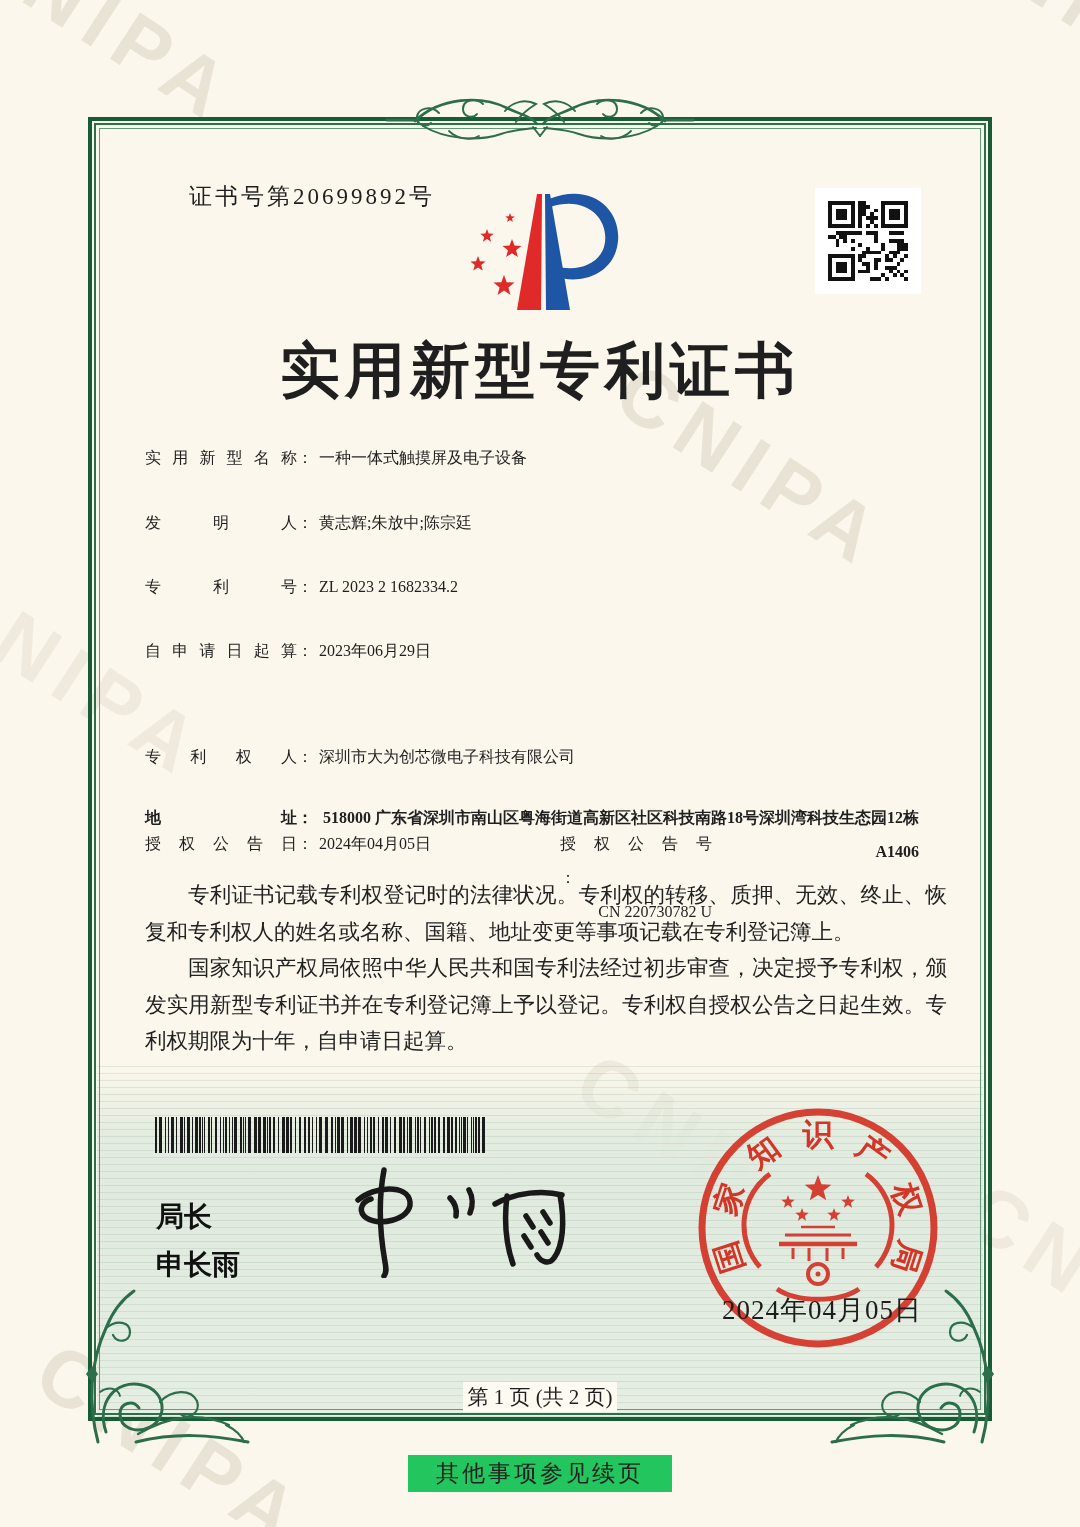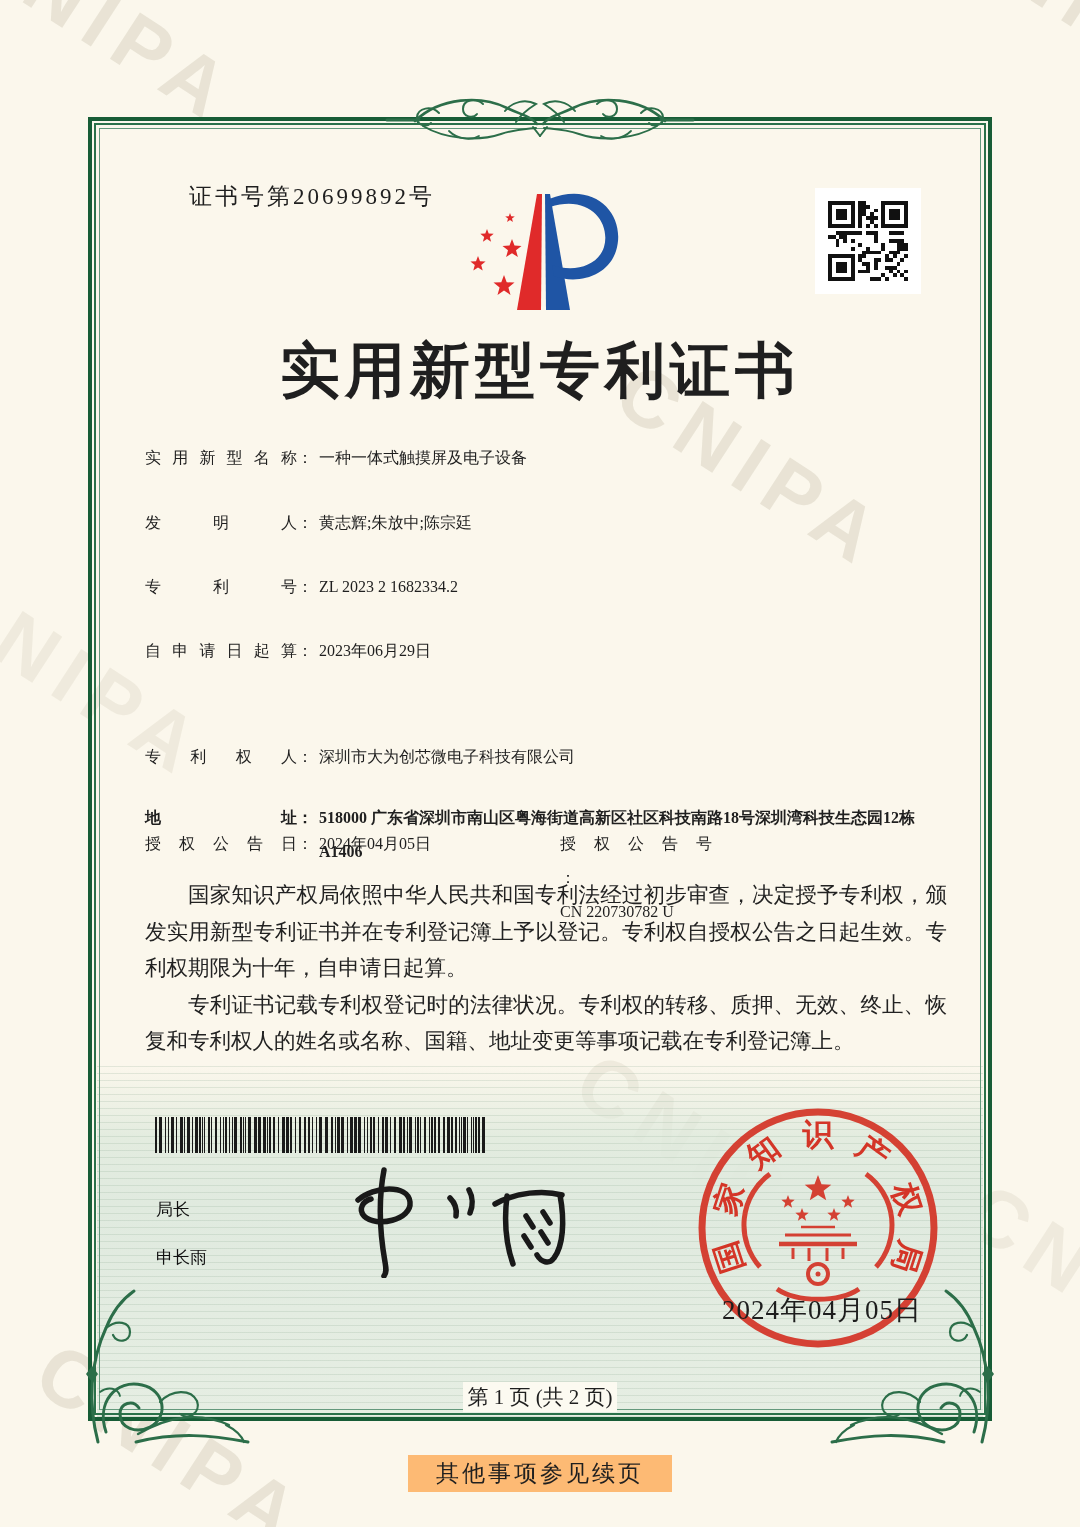--- a/index.html
+++ b/index.html
@@ -34,42 +34,42 @@
   .certno{position:absolute;z-index:5;left:145px;top:181px;font-size:23px;letter-spacing:3px;margin-left:44px;}
   .logo{position:absolute;z-index:5;left:450px;top:172px;}
   .qrbox{position:absolute;z-index:5;left:815px;top:188px;width:106px;height:106px;background:#ffffff;}
   .qrbox svg{position:absolute;left:13px;top:13px;}
   .title{position:absolute;z-index:5;left:0;right:0;top:331px;text-align:center;
     font-size:60px;font-weight:700;letter-spacing:5px;}
   
   .frow{position:absolute;z-index:5;left:145px;font-size:16px;line-height:34px;display:flex;}
   .flabel{display:inline-block;width:152px;text-align:justify;text-align-last:justify;flex:none;}
   .fcolon{flex:none;margin-right:6px;}
-  .fvalue{flex:none;}
+  .fvalue{flex:none;text-align:right;}
   .fvalue.wrap{width:600px;white-space:normal;}
   .grant2{position:absolute;left:415px;top:0;display:flex;flex-direction:column;}
   .frow .rel{position:relative;display:flex;width:100%;}
   
   .body-text{position:absolute;z-index:5;left:145px;top:877px;width:802px;
     font-size:21.5px;line-height:36.5px;text-align:justify;color:#222;}
   .body-text p{margin:0;text-indent:2em;}
   
   .barcode{position:absolute;z-index:5;left:155px;top:1117px;}
   .officer{position:absolute;z-index:5;left:156px;font-family:"Liberation Sans","DejaVu Sans",sans-serif;
-    font-weight:400;font-size:17px;color:#111;}
+    font-weight:700;font-size:28px;color:#111;}
   .officer.t1{top:1198px;}
   .officer.t2{top:1246px;}
   .sig{position:absolute;z-index:6;left:322px;top:1158px;}
   .seal{position:absolute;z-index:6;left:693px;top:1103px;}
   .seal-date{position:absolute;z-index:7;left:722px;top:1292px;width:200px;text-align:center;
     font-size:27px;color:#1d1d1d;letter-spacing:1px;}
   .page-num{position:absolute;z-index:5;left:0;right:0;top:1383px;text-align:center;font-size:21px;}
   .page-num span{background:#fcfaf1;padding:3px 4px;}
   .cont-note{position:absolute;z-index:5;left:0;right:0;top:1458px;text-align:center;font-size:23px;}
-  .cont-note span{background:#fdba74;padding:6px 28px;letter-spacing:3px;}
+  .cont-note span{background:#22c55e;padding:6px 28px;letter-spacing:3px;}
 </style>
 </head>
 <body>
 
 <div class="page">
 
   <div class="wm" style="left:-50px;top:-25px;">CNIPA</div>
   <div class="wm" style="left:930px;top:-45px;">CNIPA</div>
   <div class="wm" style="left:600px;top:420px;">CNIPA</div>
   <div class="wm light" style="left:-80px;top:630px;">CNIPA</div>
@@ -385,22 +385,22 @@
       <span class="fvalue">2024年04月05日</span>
       <span class="grant2">
         <span class="flabel">授权公告号</span>
         <span class="fcolon">：</span>
         <span class="fvalue">CN 220730782 U</span>
       </span>
     </div>
   </div>
 
   <div class="body-text">
+    <p>专利证书记载专利权登记时的法律状况。专利权的转移、质押、无效、终止、恢复和专利权人的姓名或名称、国籍、地址变更等事项记载在专利登记簿上。</p>
     <p>国家知识产权局依照中华人民共和国专利法经过初步审查，决定授予专利权，颁发实用新型专利证书并在专利登记簿上予以登记。专利权自授权公告之日起生效。专利权期限为十年，自申请日起算。</p>
-    <p>专利证书记载专利权登记时的法律状况。专利权的转移、质押、无效、终止、恢复和专利权人的姓名或名称、国籍、地址变更等事项记载在专利登记簿上。</p>
   </div>
 
   <svg id="barcode" class="barcode" width="330" height="36" viewBox="0 0 330 36">
       <rect x="0" y="0" width="2" height="36" fill="#1a1a1a"></rect>
       <rect x="4" y="0" width="3" height="36" fill="#1a1a1a"></rect>
       <rect x="10" y="0" width="1" height="36" fill="#1a1a1a"></rect>
       <rect x="13" y="0" width="1" height="36" fill="#1a1a1a"></rect>
       <rect x="16" y="0" width="3" height="36" fill="#1a1a1a"></rect>
       <rect x="21" y="0" width="1" height="36" fill="#1a1a1a"></rect>
       <rect x="25" y="0" width="3" height="36" fill="#1a1a1a"></rect>

